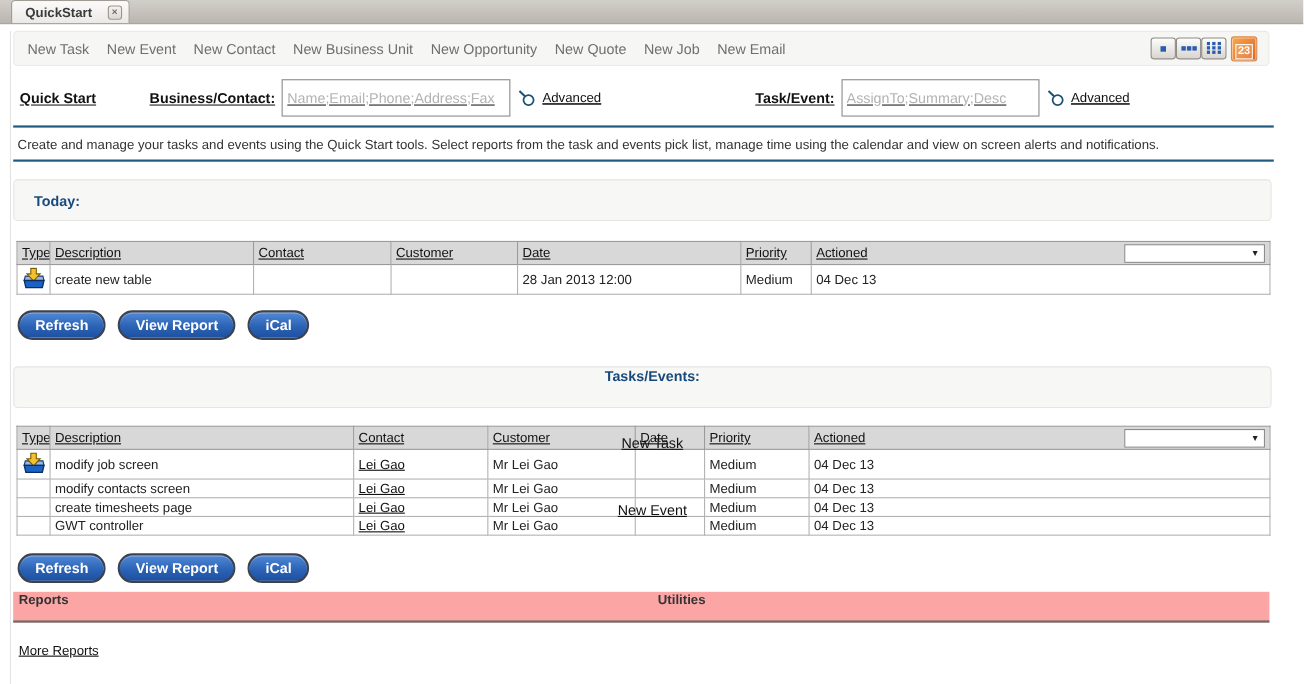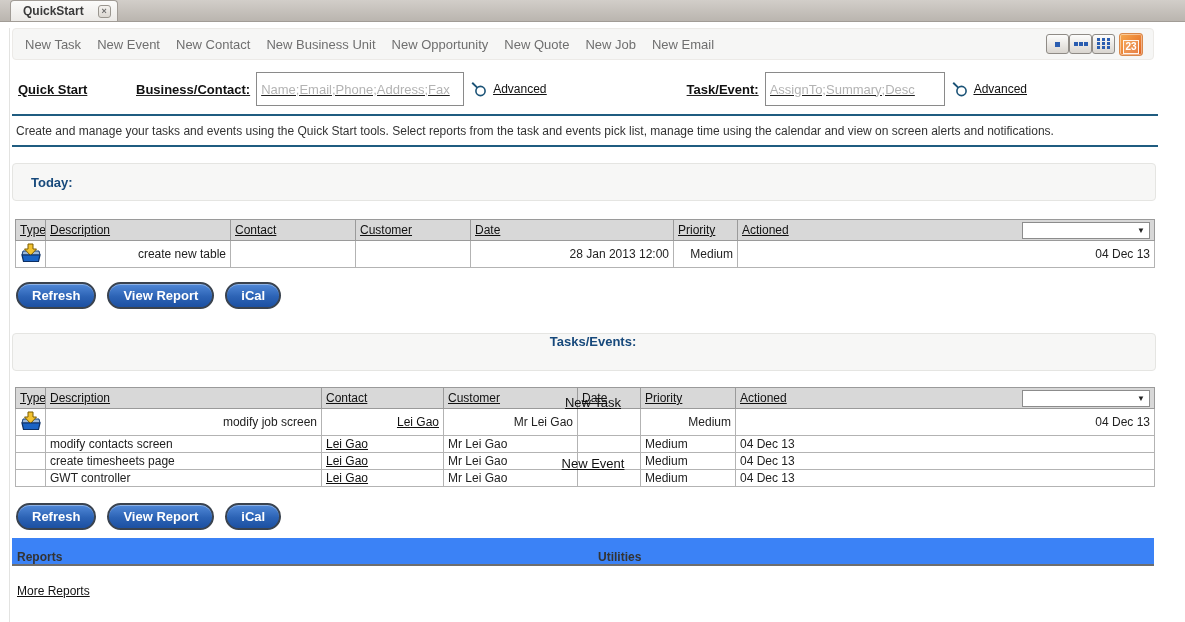--- a/index.html
+++ b/index.html
@@ -92,41 +92,41 @@
   table.grid th {
     background:#d8d8d8; border:1px solid #9a9a9a; font-weight:normal; text-align:left;
     height:21px; padding:1px 4px; overflow:hidden; white-space:nowrap;
   }
   table.grid th.no-right { border-right:none; }
   table.grid th.no-left { border-left:none; }
   table.grid td {
     border:1px solid #b3b3b3; background:#fff; padding:1px 4px;
     overflow:hidden; white-space:nowrap; vertical-align:middle;
   }
-  tr.row-tall td { height:27px;text-align:right; }
+  tr.row-tall td { height:27px; }
   tr.row-short td { height:17px; }
   .hdr-link { text-decoration:underline; color:#111; cursor:pointer; }
   .cell-link { text-decoration:underline; color:#111; cursor:pointer; }
   .select-box {
     width:128px; height:17px; background:#fff; border:1px solid #8c8c8c; float:right;
     display:flex; align-items:center; justify-content:flex-end; padding-right:4px; cursor:pointer;
   }
   .select-arrow { font-size:8px; color:#222; }
   
   .btn-row { margin:14px 0 0 4px; display:flex; gap:11px; }
   .pill-btn {
     padding:4px 14px; border-radius:14px; border:2px solid #3a434f;
     background:linear-gradient(180deg,#5189d8 0%,#2c63b5 55%,#1c50a2 100%);
     color:#fff; font-weight:bold; font-size:13px; cursor:pointer;
     box-shadow:inset 0 1px 0 rgba(255,255,255,.35);
   }
   
   .footer-band {
-    margin-top:8px; width:1142px; height:28px; background:#3b82f6;
-    border-bottom:2px solid #6e6e6e; display:flex; align-items:flex-end; padding-left:5px;
+    margin-top:8px; width:1142px; height:28px; background:#fca5a5;
+    border-bottom:2px solid #6e6e6e; display:flex; align-items:flex-start; padding-left:5px;
     font-weight:bold; font-size:12px; color:#333;
   }
   .footer-reports { width:581px; }
   .more-reports { display:inline-block; margin:18px 0 0 5px; color:#111; text-decoration:underline; font-size:12px; cursor:pointer; }
 </style>
 </head>
 <body>
 
 <div class="tabbar">
   <div class="tab">

